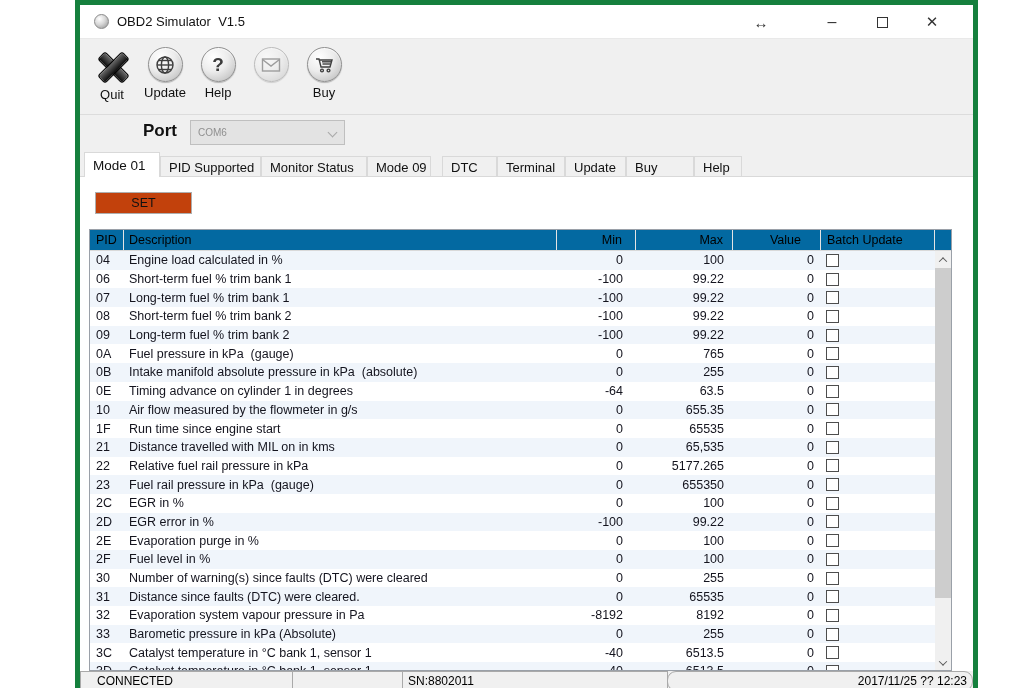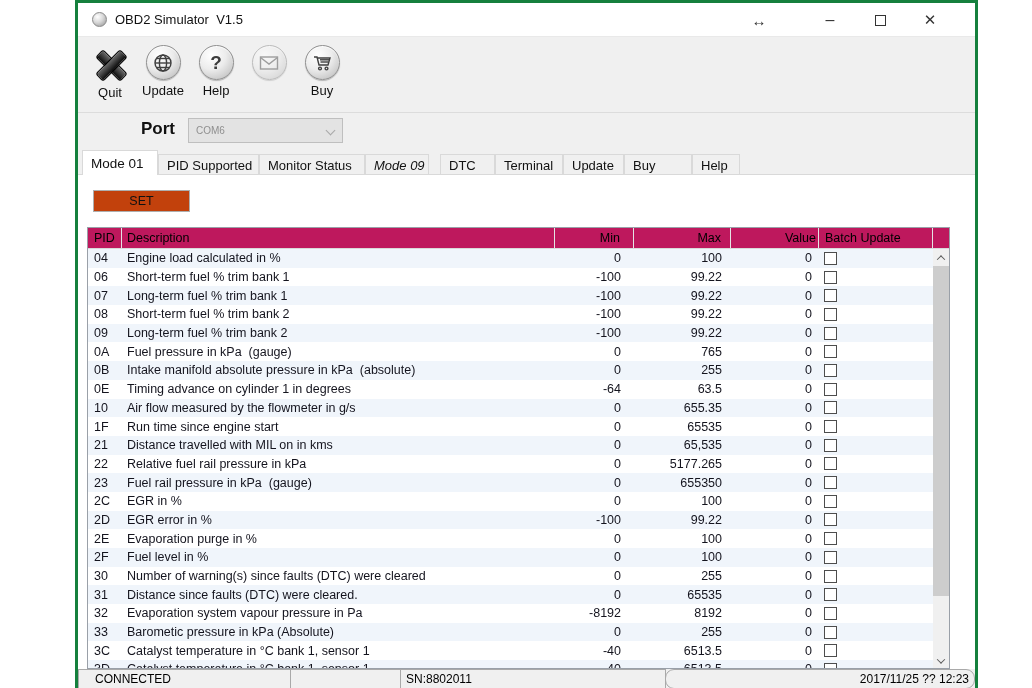--- a/index.html
+++ b/index.html
@@ -1,19 +1,19 @@
 <!DOCTYPE html>
 <html><head>
 <meta charset="utf-8">
 <style>
   html,body{margin:0;padding:0;background:#ffffff;font-family:"Liberation Sans",sans-serif;}
   *{box-sizing:border-box;}
   .stage{position:relative;width:1032px;height:688px;background:#fff;overflow:hidden;}
   .window{position:absolute;left:75px;top:0;width:903px;height:688px;background:#fff;
-          border:3px solid #15803d;}
+          border:5px solid #15803d;}
 
   
   .titlebar{position:absolute;left:0;top:0;width:100%;height:34px;background:#fff;
             border-bottom:1px solid #e9e9e9;display:flex;align-items:center;}
   .app-icon{width:15px;height:15px;border-radius:50%;margin:0 8px 0 14px;
             background:radial-gradient(circle at 35% 30%,#ffffff 0%,#d8d8d8 45%,#8f8f8f 100%);
             border:1px solid #8a8a8a;}
   .title-text{font-size:13px;color:#111;white-space:pre;}
   .win-btn{position:absolute;top:0;height:34px;display:flex;align-items:center;justify-content:center;
            color:#333;font-size:14px;cursor:default;}
@@ -58,31 +58,31 @@
   .tab.active{height:25px;background:#fff;z-index:2;padding-top:5px;font-size:13.5px;}
 
   
   .content{position:absolute;left:0;top:172px;width:100%;height:494px;background:#fff;}
   .set-btn{position:absolute;left:15px;top:15px;width:97px;height:22px;background:#c2410c;
            border:1px solid #aeaeae;font-size:12.5px;color:#111;display:flex;align-items:center;
            justify-content:center;}
 
   
   .grid{position:absolute;left:9px;top:52px;width:863px;height:442px;border:1px solid #9aa0a8;
-        overflow:hidden;background:#be185d;}
+        overflow:hidden;background:#0369a1;}
   .grid-header{display:grid;grid-template-columns:34px 433px 79px 97px 88px 114px 16px;height:21px;
         border-bottom:1px solid #d9d9d9;font-size:12.5px;color:#000;}
   .grid-header .hcell{display:flex;align-items:center;border-right:1px solid #e4e4e4;overflow:hidden;}
   .grid-header .hcell:last-child{border-right:none;}
   .h-pid{padding-left:6px;}
   .h-desc{padding-left:5px;}
   .h-num{justify-content:flex-end;}
   .h-min{padding-right:13px;}
   .h-max{padding-right:9px;}
-  .h-value{padding-right:2px;}
+  .h-value{padding-right:19px;}
   .h-batch{padding-left:6px;}
   .rows-area{position:absolute;left:0;top:21px;width:845px;height:419px;overflow:hidden;}
   .grid-row{display:grid;grid-template-columns:34px 433px 79px 97px 88px 114px;height:18.7px;
         font-size:12.5px;color:#14141e;align-items:center;background:#fff;}
   .grid-row.alt{background:#f0f5fb;}
   .c-pid{padding-left:6px;}
   .c-desc{padding-left:5px;white-space:pre;overflow:hidden;}
   .c-num{text-align:right;}
   .c-min{padding-right:13px;}
   .c-max{padding-right:9px;}
@@ -183,21 +183,21 @@
       <div class="combo">
         <span>COM6</span>
         <span class="combo-chev"></span>
       </div>
     </div>
 
     <div class="tabstrip">
         <div class="tab active" style="left: 4px; width: 76px;">Mode 01</div>
         <div class="tab" style="left: 80px; width: 101px;">PID Supported</div>
         <div class="tab" style="left: 181px; width: 106px;">Monitor Status</div>
-        <div class="tab" style="left: 287px; width: 64px; font-style: italic;">Mode 09</div>
+        <div class="tab" style="left: 287px; width: 64px;">Mode 09</div>
         <div class="tab" style="left: 362px; width: 55px;">DTC</div>
         <div class="tab" style="left: 417px; width: 68px;">Terminal</div>
         <div class="tab" style="left: 485px; width: 61px;">Update</div>
         <div class="tab" style="left: 546px; width: 68px;">Buy</div>
         <div class="tab" style="left: 614px; width: 48px;">Help</div>
       </div>
 
     <div class="content">
       <div class="set-btn">SET</div>
 

